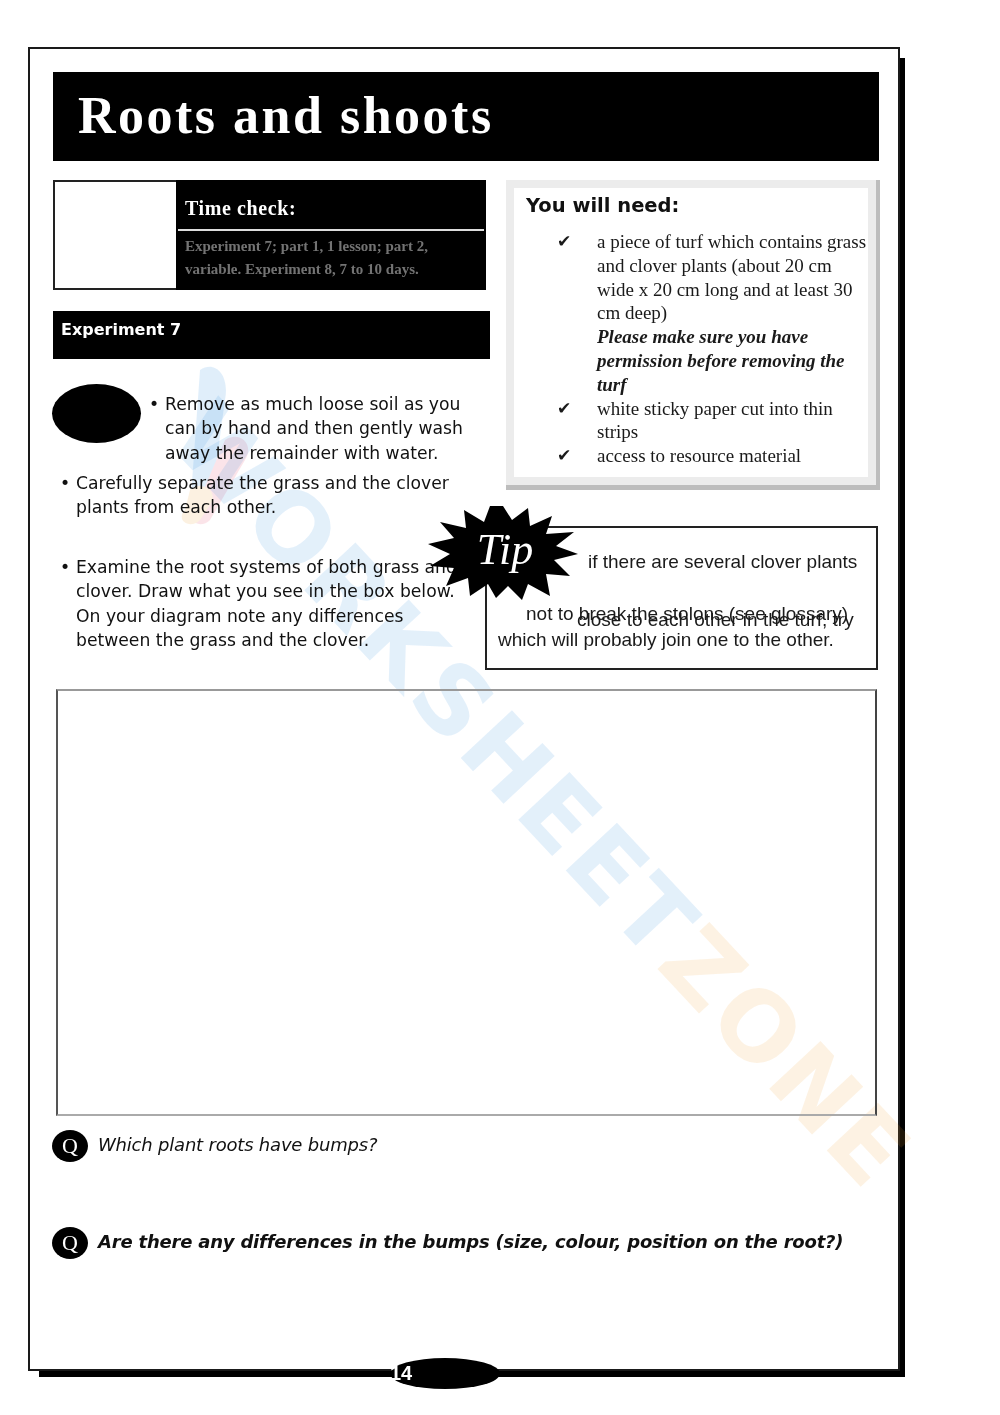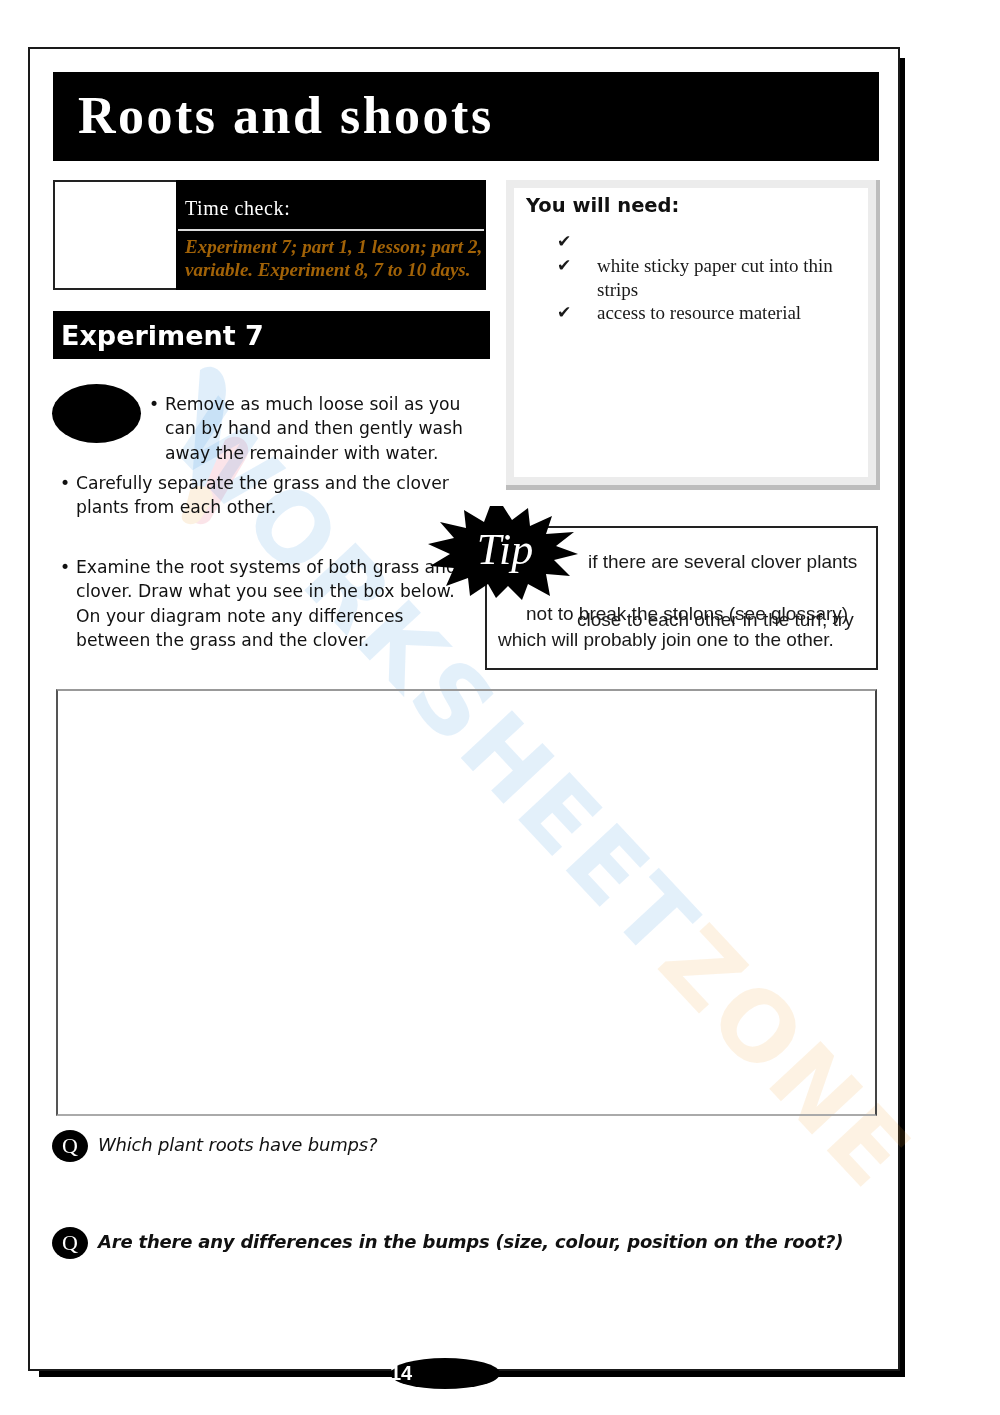--- a/index.html
+++ b/index.html
@@ -18,26 +18,26 @@
     .wm-logo { left: 170px; top: 360px; width: 90px; height: 170px; opacity: 0.14; pointer-events: none; }
 
     
     .title-bar { left: 53px; top: 72px; width: 826px; height: 89px; background: #000; }
     .title-text { left: 78px; top: 76px; color: #fff; font-family: "Liberation Serif", serif; font-weight: bold; font-size: 52px; letter-spacing: 2.5px; line-height: 80px; white-space: nowrap; }
 
     
     .tc-box { left: 53px; top: 180px; width: 433px; height: 110px; border: 2px solid #222; box-sizing: border-box; background: #fff; }
     .tc-dark { left: 176px; top: 180px; width: 310px; height: 110px; background: #000; }
     .tc-rule { left: 178px; top: 229px; width: 306px; height: 2px; background: #ddd; }
-    .tc-title { left: 185px; top: 197px; color: #fff; font-family: "Liberation Serif", serif; font-weight: normal; font-size: 20px; letter-spacing: 0.6px; white-space: nowrap; }
-    .tc-body { left: 185px; top: 235px; width: 300px; color: #a16207; font-family: "Liberation Serif", serif; font-style: italic; font-weight: bold; font-size: 19px; line-height: 23px; }
+    .tc-title { left: 185px; top: 197px; color: #fff; font-family: "Liberation Serif", serif; font-weight: bold; font-size: 20px; letter-spacing: 0.6px; white-space: nowrap; }
+    .tc-body { left: 185px; top: 235px; width: 300px; color: #737373; font-family: "Liberation Serif", serif; font-weight: bold; font-size: 15px; line-height: 23px; }
 
     
     .exp-bar { left: 53px; top: 311px; width: 437px; height: 48px; background: #000; }
-    .exp-text { left: 61px; top: 320px; color: #fff; font-family: "DejaVu Sans", sans-serif; font-weight: bold; font-size: 27px; white-space: nowrap; }
+    .exp-text { left: 61px; top: 320px; color: #fff; font-family: "DejaVu Sans", sans-serif; font-weight: bold; font-size: 16px; white-space: nowrap; }
 
     
     .need-outer { left: 506px; top: 180px; width: 374px; height: 310px; background: #bdbdbd; }
     .need-frame { left: 506px; top: 180px; width: 370px; height: 305px; background: #ececec; }
     .need-inner { left: 514px; top: 188px; width: 354px; height: 289px; background: #fff; }
     .need-title { left: 526px; top: 194px; font-family: "DejaVu Sans", sans-serif; font-weight: bold; font-size: 19.5px; white-space: nowrap; color: #111; }
     .need-list { left: 557px; top: 230px; width: 310px; font-family: "Liberation Serif", serif; font-size: 19px; line-height: 23.8px; color: #1a1a1a; }
     .need-item { display: flex; }
     .need-check { width: 40px; flex: 0 0 40px; font-family: "DejaVu Sans", sans-serif; font-size: 17px; }
     .need-text { flex: 1; }
@@ -103,20 +103,24 @@
 <div class="abs exp-bar"></div>
 <div class="abs exp-text">Experiment 7</div>
 
 <div class="abs need-outer"></div>
 <div class="abs need-frame"></div>
 <div class="abs need-inner"></div>
 <div class="abs need-title">You will need:</div>
 <div class="abs need-list">
   <div class="need-item">
     <span class="need-check">✔</span>
+    <span class="need-text">
+      <span>a piece of turf which contains grass and clover plants (about 20 cm wide x 20 cm long and at least 30 cm deep)</span>
+      <span class="need-note">Please make sure you have permission before removing the turf</span>
+    </span>
   </div>
   <div class="need-item">
     <span class="need-check">✔</span>
     <span class="need-text">white sticky paper cut into thin strips</span>
   </div>
   <div class="need-item">
     <span class="need-check">✔</span>
     <span class="need-text">access to resource material</span>
   </div>
 </div>

